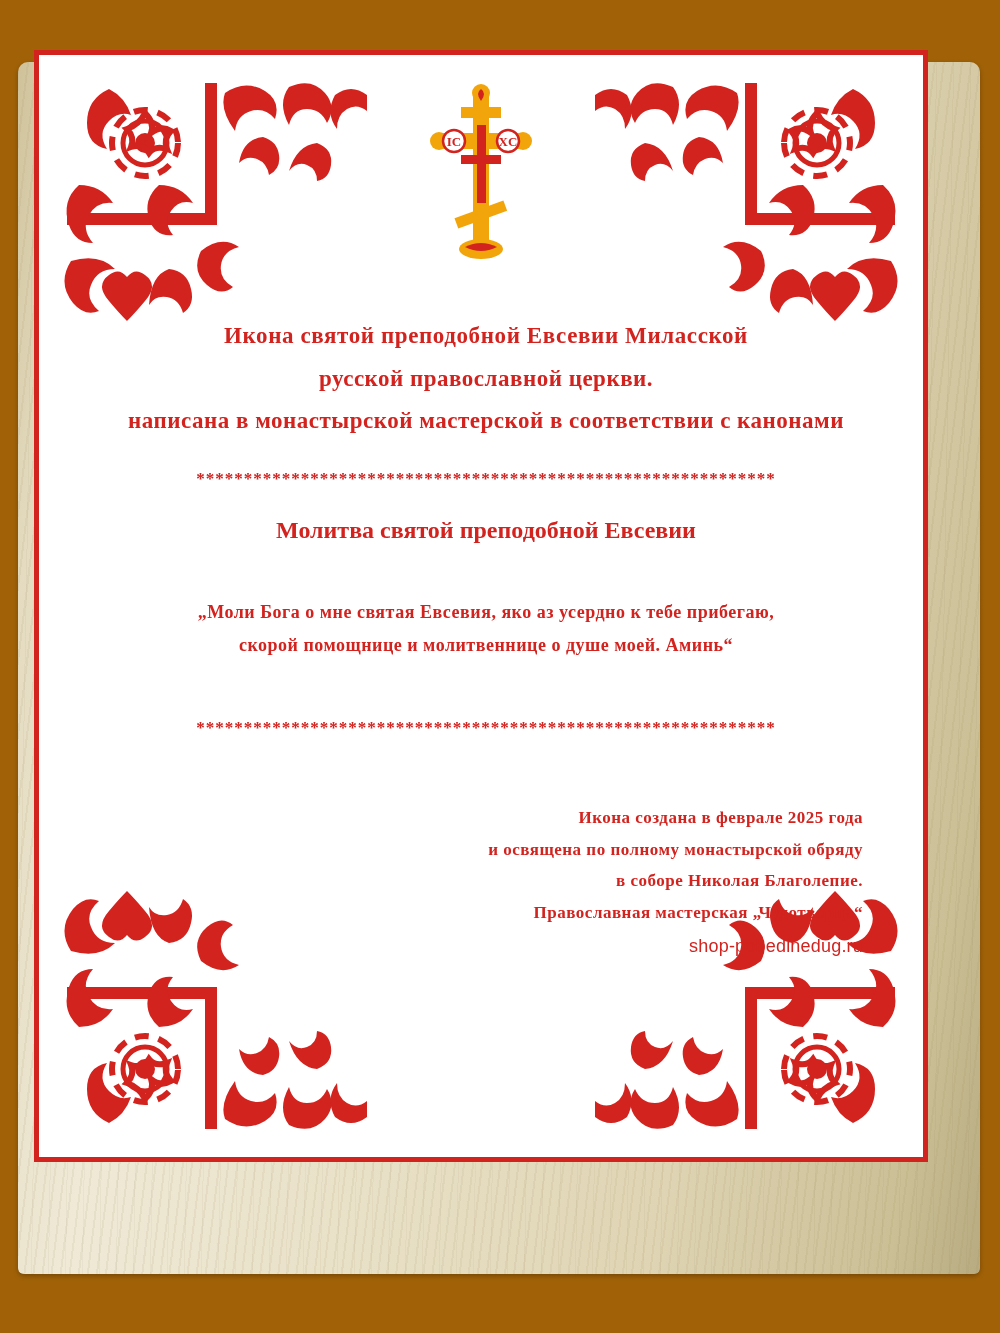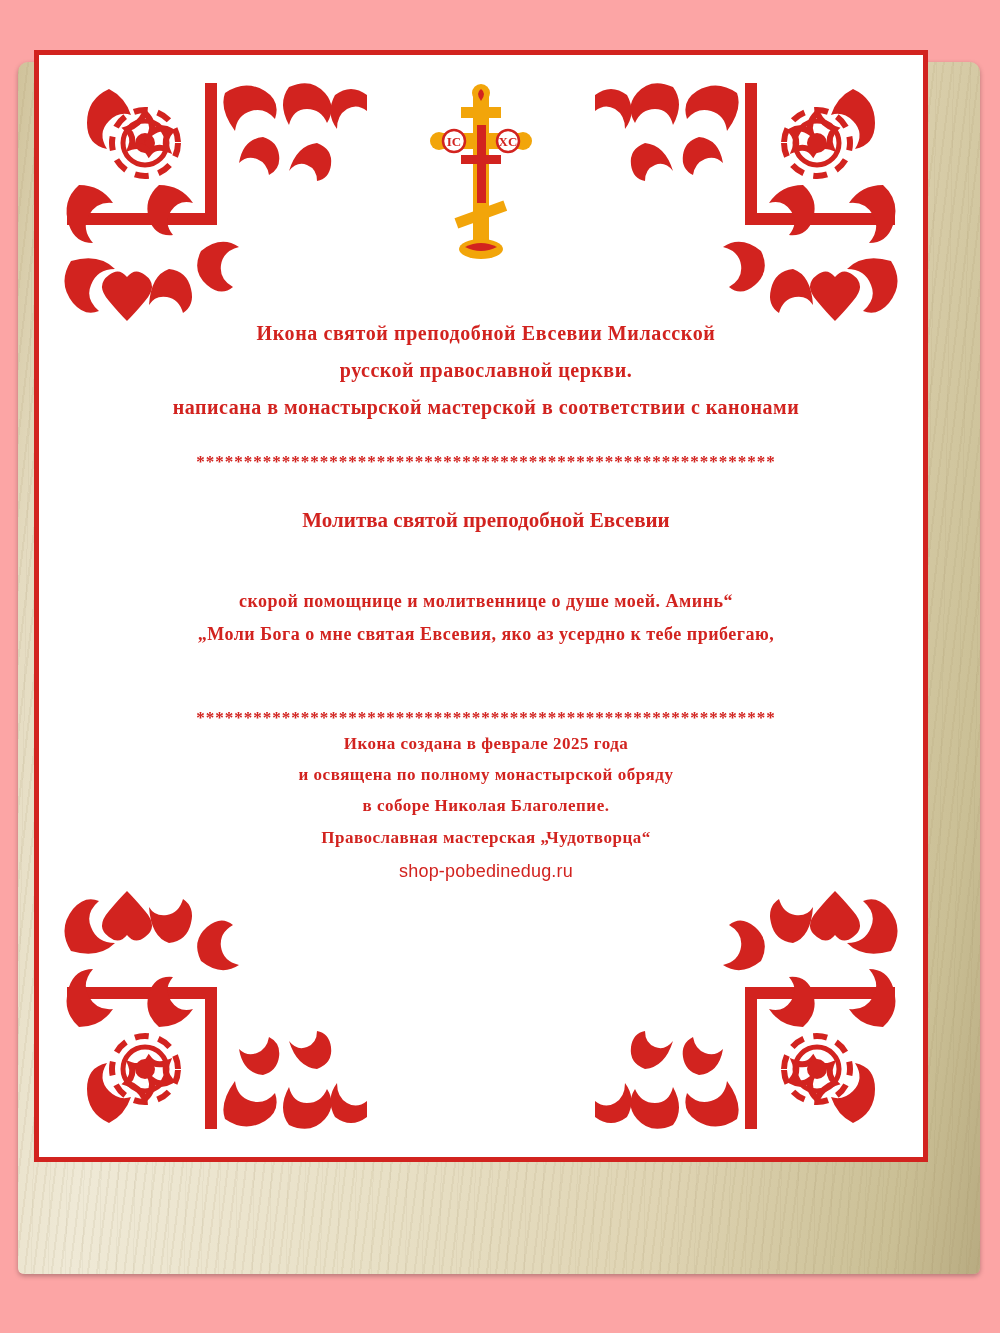--- a/index.html
+++ b/index.html
@@ -10,21 +10,21 @@
   body {
     width: 1000px;
     height: 1333px;
     font-family: "Liberation Serif", serif;
   }
 
   .page {
     position: relative;
     width: 1000px;
     height: 1333px;
-    background: #fca5a5;
+    background: #a16207;
     overflow: hidden;
   }
 
   
   .board {
     position: absolute;
     left: 18px;
     top: 62px;
     width: 962px;
     height: 1212px;
@@ -88,50 +88,52 @@
     width: 754px;
     text-align: center;
     color: #d2231f;
     font-family: "Liberation Serif", serif;
     font-weight: bold;
   }
   .ln {
     letter-spacing: 0.5px;
     line-height: 1.85;
   }
-  .head { font-size: 20px; }
+  .head { font-size: 23px; }
   .head .l1 { letter-spacing: 0.6px; }
   .sep {
     font-size: 17px;
     letter-spacing: 1.0px;
     color: #d2231f;
     margin: 26px 0 10px;
     overflow: hidden;
     white-space: nowrap;
   }
   .sub {
-    font-size: 21px;
-    margin-top: 36px;
+    font-size: 24px;
+    margin-top: 28px;
   }
   .prayer {
     font-size: 18px;
     margin-top: 52px;
     line-height: 2.0;
   }
   .sep2 {
     font-size: 17px;
     letter-spacing: 1.0px;
     margin: 56px 0 0;
     overflow: hidden;
     white-space: nowrap;
   }
   .footer {
+    margin-top: 64px;
     font-size: 17px;
     line-height: 1.75;
     letter-spacing: 0.4px;
+    text-align: right;
   }
   .site {
     font-family: "Liberation Sans", sans-serif;
     font-size: 18px;
     font-weight: normal;
     letter-spacing: 0.2px;
     margin-top: 3px;
   }
 </style>
 </head>
@@ -291,22 +293,22 @@
         <div class="ln l1">Икона святой преподобной Евсевии Миласской</div>
         <div class="ln">русской православной церкви.</div>
         <div class="ln">написана в монастырской мастерской в соответствии с канонами</div>
       </div>
 
       <div class="sep">*************************************************************</div>
 
       <div class="sub">Молитва святой преподобной Евсевии</div>
 
       <div class="prayer">
+        <div class="ln">„Моли Бога о мне святая Евсевия, яко аз усердно к тебе прибегаю,</div>
         <div class="ln">скорой помощнице и молитвеннице о душе моей. Аминь“</div>
-        <div class="ln">„Моли Бога о мне святая Евсевия, яко аз усердно к тебе прибегаю,</div>
       </div>
 
       <div class="sep2">*************************************************************</div>
 
       <div class="footer">
         <div class="ln">Икона создана в феврале 2025 года</div>
         <div class="ln">и освящена по полному монастырской обряду</div>
         <div class="ln">в соборе Николая Благолепие.</div>
         <div class="ln">Православная мастерская „Чудотворца“</div>
         <div class="site">shop-pobedinedug.ru</div>

